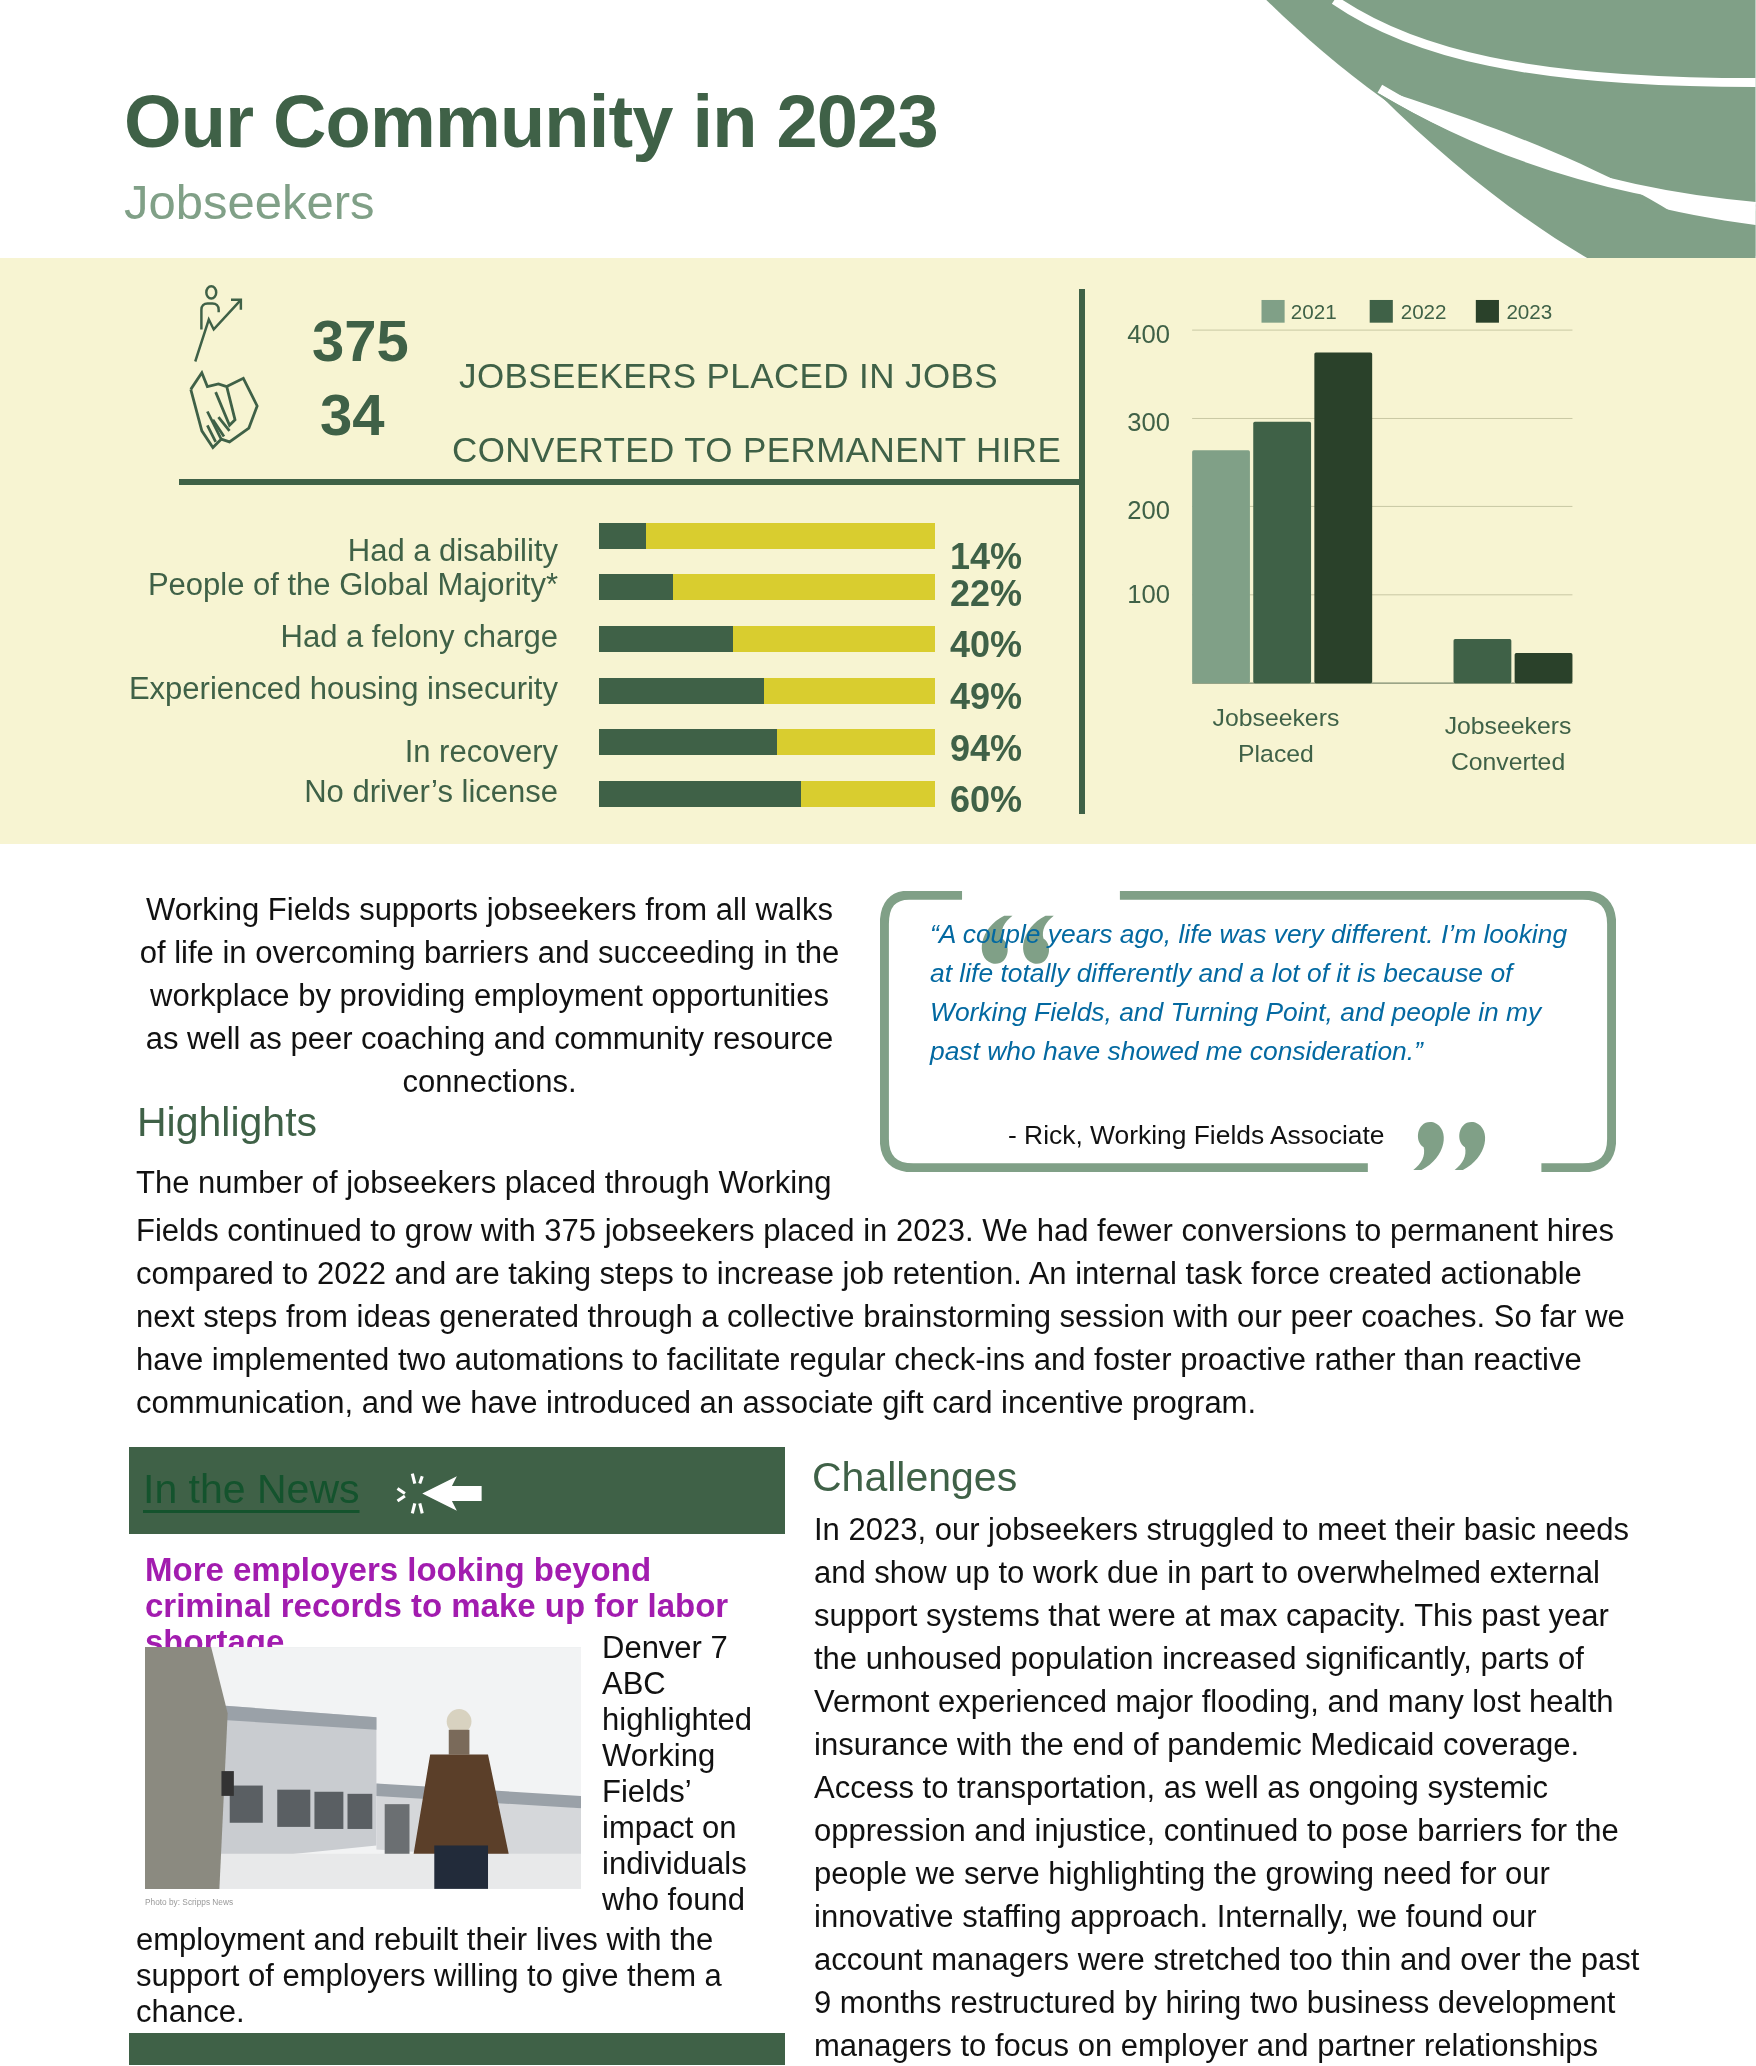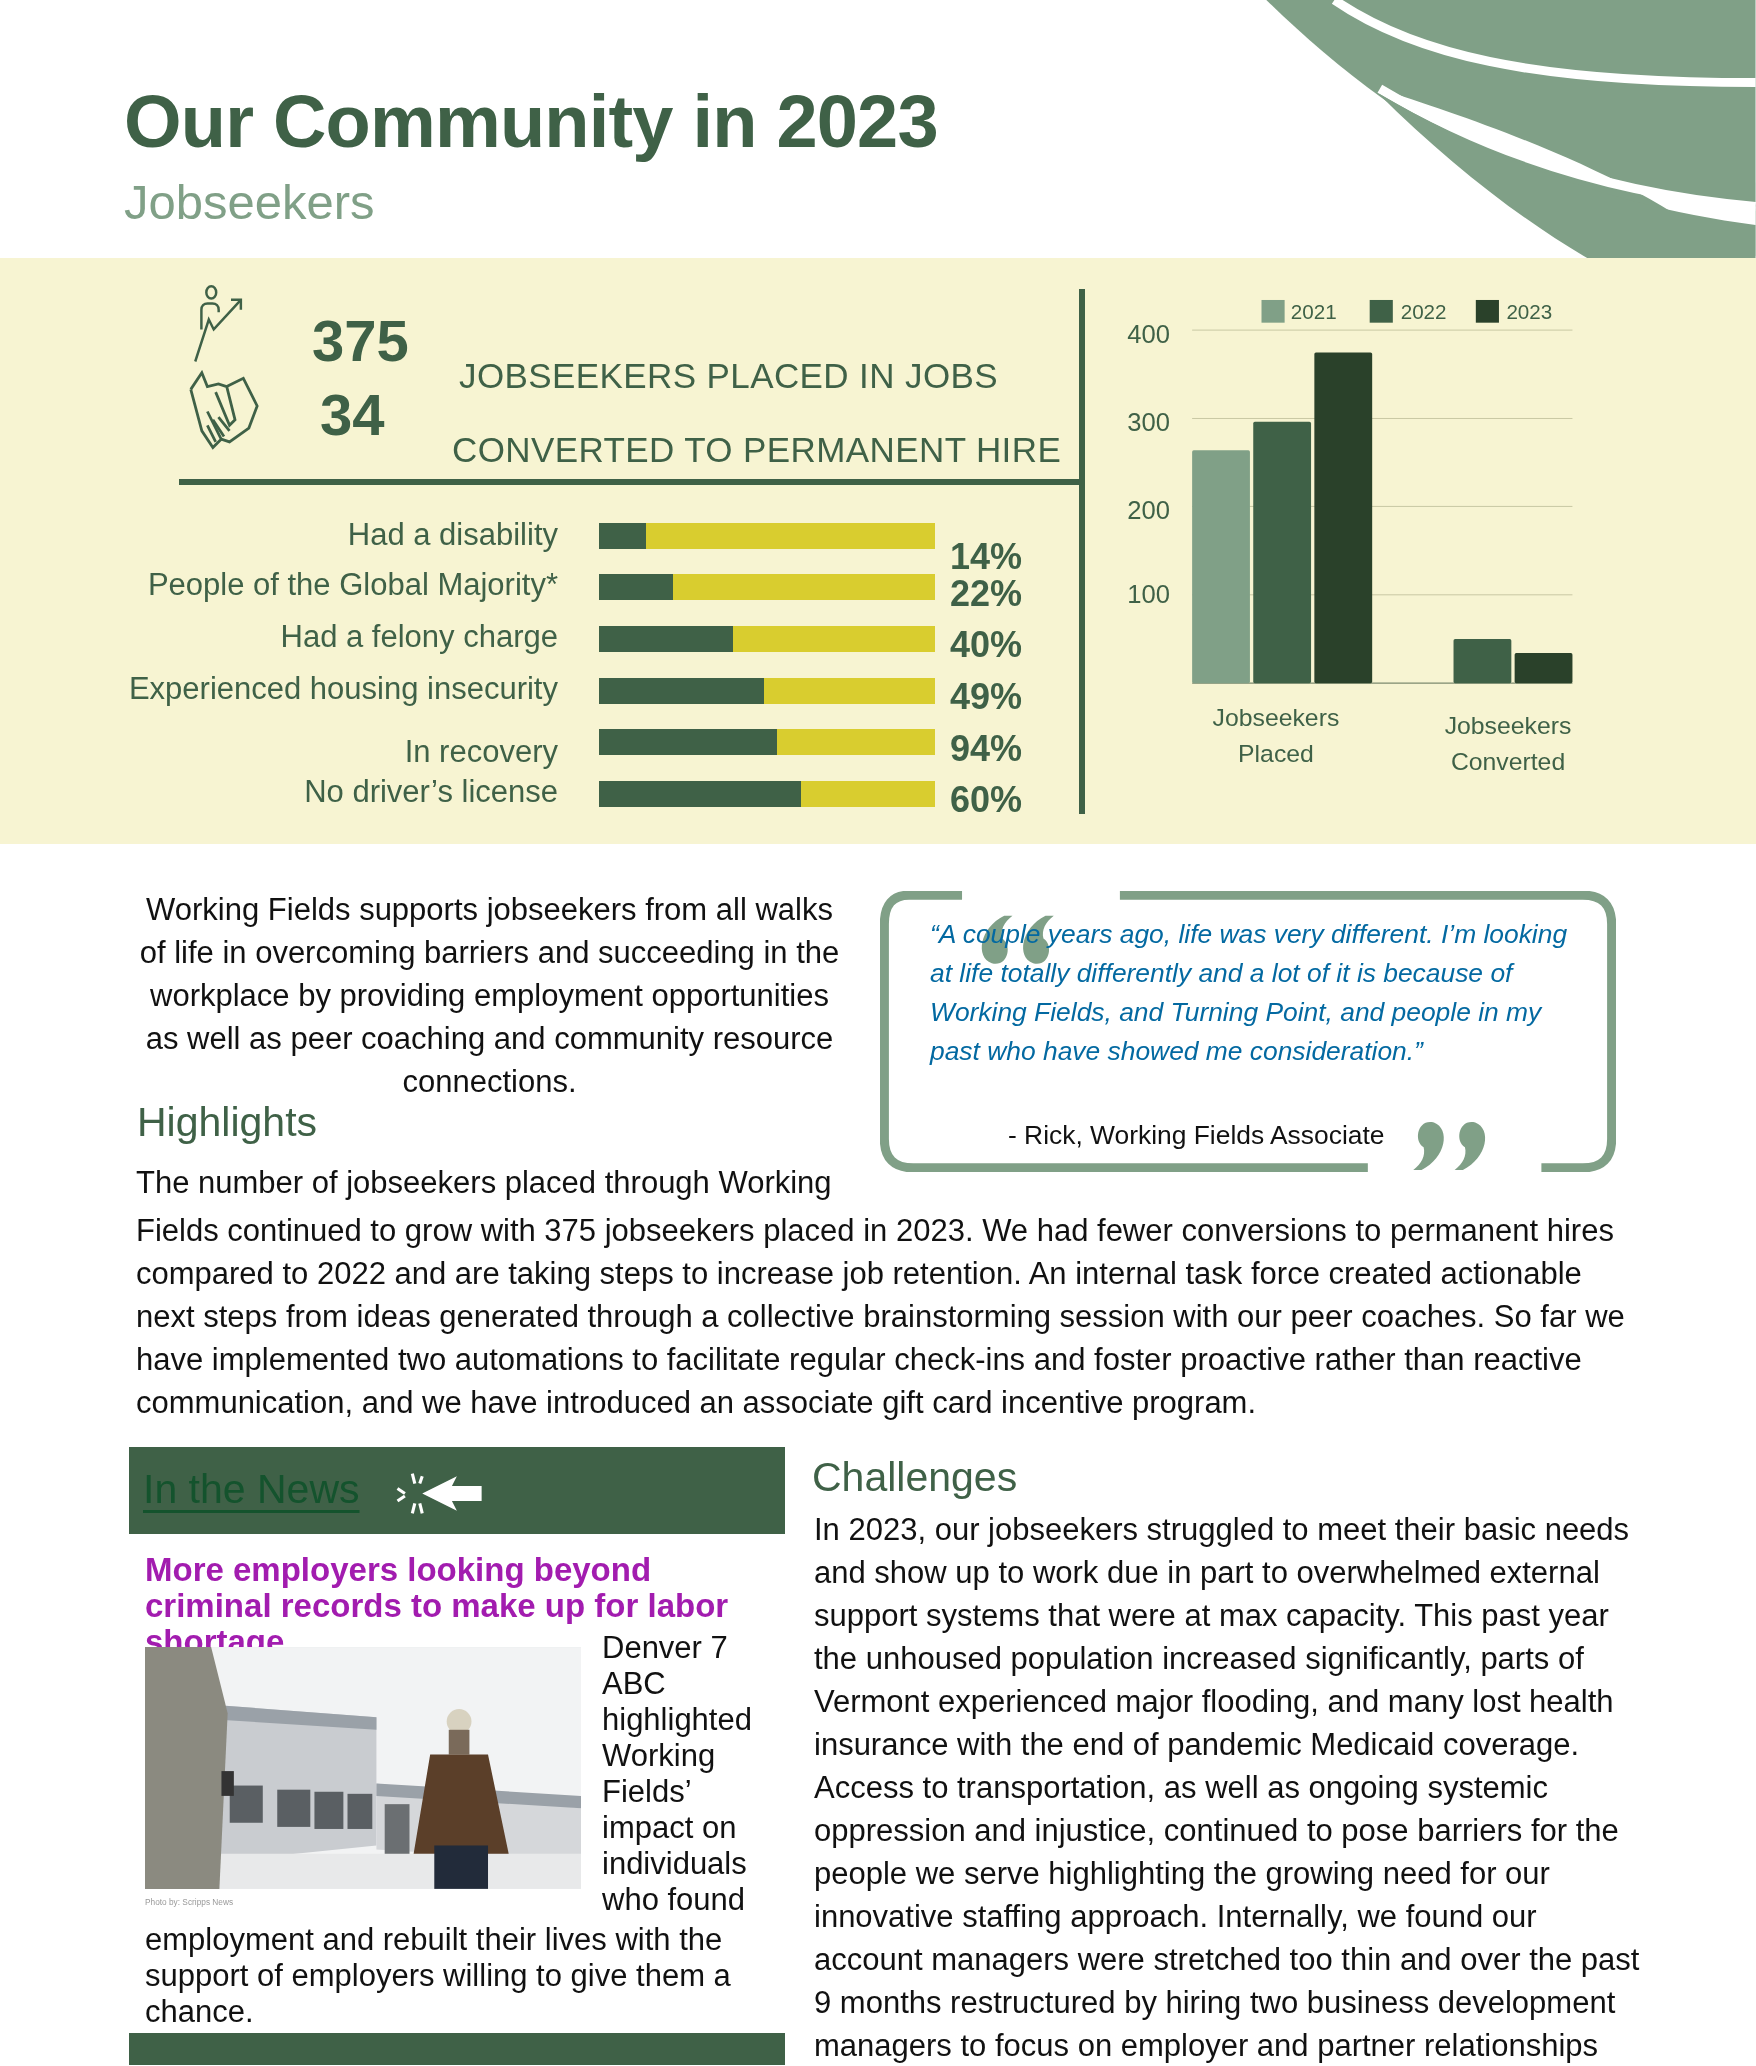--- a/index.html
+++ b/index.html
@@ -24,21 +24,21 @@
   .section-h { font-size:41px; color:#3f6147; line-height:1; }
   .quote-box { position:absolute; left:880px; top:891px; width:736px; height:281px; }
   .quote-text { position:absolute; left:930px; top:915px; width:661px; font-size:26.4px; font-style:italic; color:#0369a1; line-height:39px; }
   .quote-attr { position:absolute; left:1008px; top:1122px; font-size:26.4px; color:#111; line-height:1; }
   .news-head { position:absolute; left:129px; top:1447px; width:656px; height:87px; background:#3f6147; }
   .news-title { position:absolute; left:143px; top:1469px; font-size:41px; color:#14532d; text-decoration:underline; text-decoration-thickness:3.3px; text-underline-offset:6.6px; line-height:1; }
   .news-headline { position:absolute; left:145px; top:1552px; width:628px; font-size:33px; font-weight:bold; color:#a21caf; line-height:36px; }
   .news-photo { position:absolute; left:145px; top:1647px; width:436px; height:242px; overflow:hidden; background:#dcdfe2; }
   .photo-credit { position:absolute; left:145px; top:1897px; font-size:8.3px; color:#999; }
   .news-side { position:absolute; left:602px; top:1630px; width:182px; font-size:31px; color:#111; line-height:36px; }
-  .news-body { position:absolute; left:145px; top:1922px; width:645px; font-size:31px; color:#111; line-height:36px; }
+  .news-body { position:absolute; left:136px; top:1922px; width:645px; font-size:31px; color:#111; line-height:36px; }
   .news-foot { position:absolute; left:129px; top:2033px; width:656px; height:32px; background:#3f6147; }
 </style>
 </head>
 <body>
 
 <svg class="corner-deco" viewBox="0 0 1250 700">
   <path d="M65 0 C 330 260, 700 520, 1250 620 L1250 0 Z" fill="#80a087"></path>
   <path d="M230 0 C 420 130, 700 200, 1250 200" stroke="#fff" stroke-width="22" fill="none"></path>
   <path d="M340 215 C 600 370, 900 470, 1250 500" stroke="#fff" stroke-width="22" fill="none"></path>
   <path d="M340 215 C 600 370, 900 470, 1250 500 L1250 700 L1250 680 C 1050 450, 600 300, 340 215 Z" fill="#fff"></path>
@@ -64,21 +64,21 @@
 <svg class="stat-icon" style="left:188px;top:370px;width:83px;height:83px;" viewBox="0 0 60 60" fill="none" stroke="#3f6147" stroke-width="2">
   <path d="M2 14 L10 2 L14 12 L22 10 L28 12 L34 36 L30 40 L20 16"></path>
   <path d="M2 14 L10 44 L18 56 L24 50 L14 30"></path>
   <path d="M28 12 L40 6 L50 26 L44 42 L30 52 L24 50"></path>
   <path d="M14 40 L20 52 M18 36 L26 48 M22 34 L30 44"></path>
 </svg>
 <div class="abs stat-num" style="left:320px;top:386px;">34</div>
 <div class="abs stat-label" style="left:452px;top:396px;">CONVERTED TO PERMANENT HIRE</div>
 
 <div id="demo-rows">
-  <div class="row-label" style="top:519px;">Had a disability</div>
+  <div class="row-label" style="top:535px;">Had a disability</div>
   <div class="bar-track" style="top:523px;">
       <div class="bar-fill" style="width:14%"></div>
     </div>
   <div class="row-pct" style="top:524px;margin-top:15px;">14%</div>
 
   <div class="row-label" style="top:569px;">People of the Global Majority*</div>
   <div class="bar-track" style="top:574px;">
       <div class="bar-fill" style="width:22%"></div>
     </div>
   <div class="row-pct" style="top:576px;">22%</div>

